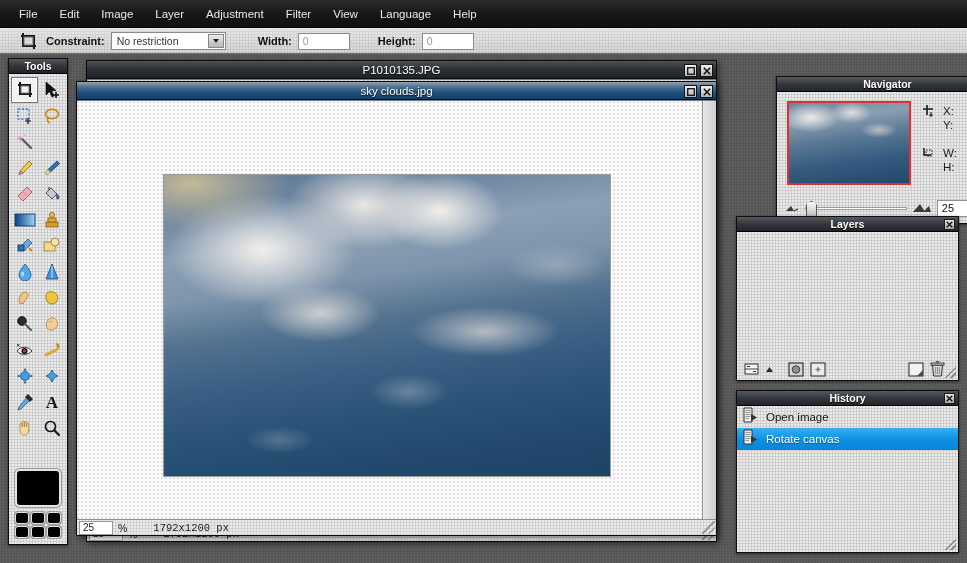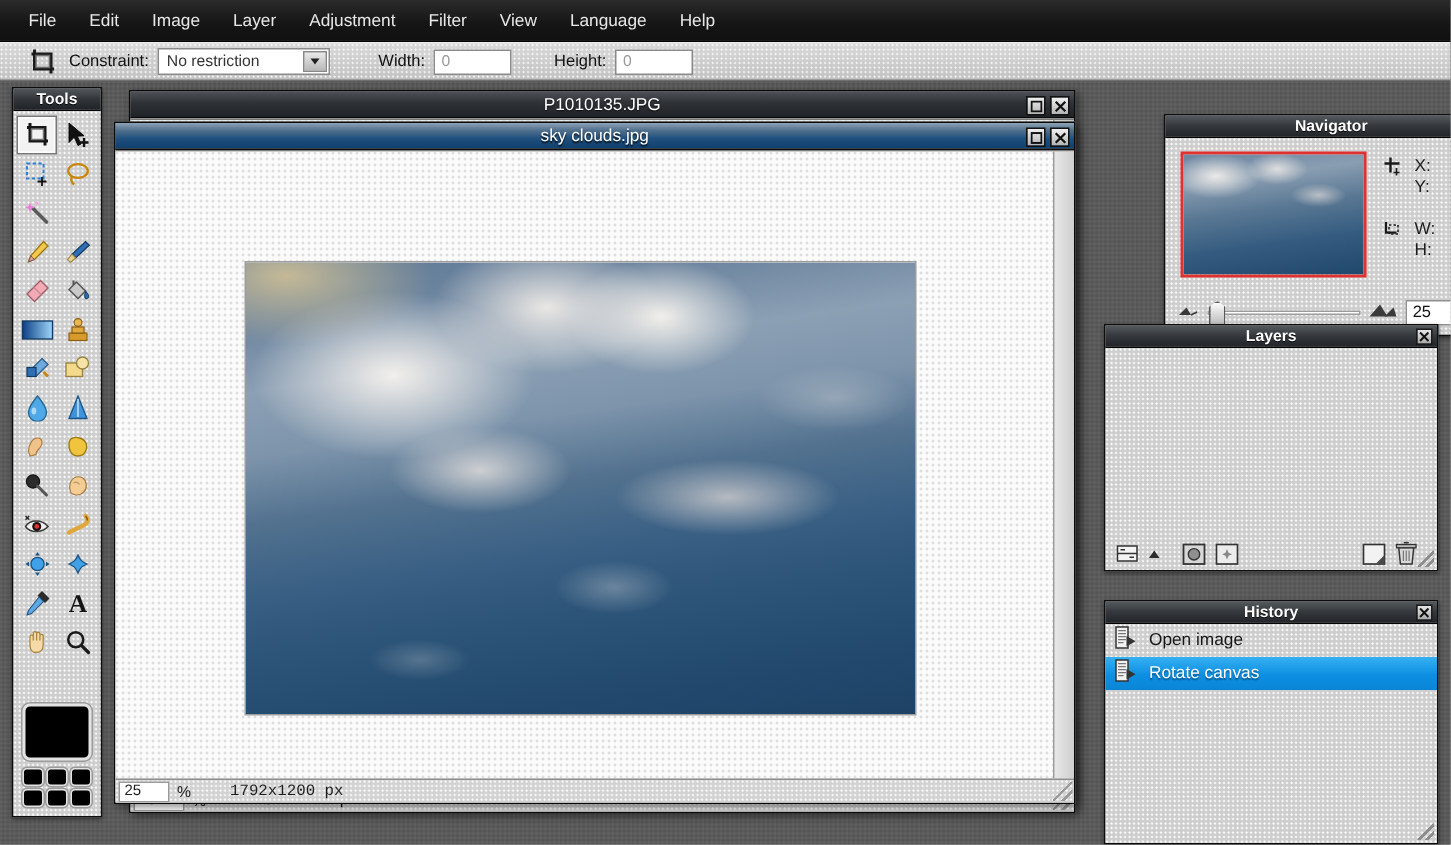--- a/index.html
+++ b/index.html
@@ -39,21 +39,21 @@
     background: #cfcfcf;
     background-image:
       radial-gradient(circle at 1px 1px, rgba(255,255,255,0.85) 0.6px, transparent 0.8px),
       linear-gradient(#d8d8d8, #c2c2c2);
     background-size: 3px 3px, 100% 100%;
     border-bottom: 1px solid #6f6f6f;
     border-top: 1px solid #ececec;
     display: flex; align-items: center; gap: 6px;
     padding-left: 18px;
   }
-  .opt-label { font-size: 11px; color: #111; font-weight: normal; }
+  .opt-label { font-size: 11px; color: #111; font-weight: bold; }
   .opt-input {
     background: #fff; border: 1px solid #8b8b8b;
     height: 17px; font-size: 10.5px; color: #999;
     padding: 0 4px; line-height: 15px;
   }
   .opt-select {
     position: relative; background: #fff; border: 1px solid #8b8b8b;
     height: 18px; width: 115px; font-size: 10.5px; color: #333;
     padding: 1px 20px 0 5px; line-height: 15px;
   }
@@ -231,21 +231,21 @@
     background:
       radial-gradient(ellipse 40% 30% at 18% 18%, rgba(244,240,236,0.92) 0%, rgba(244,240,236,0) 62%),
       radial-gradient(ellipse 26% 20% at 52% 12%, rgba(238,234,230,0.85) 0%, rgba(238,234,230,0) 66%),
       radial-gradient(ellipse 22% 14% at 75% 34%, rgba(222,218,216,0.7) 0%, rgba(222,218,216,0) 70%),
       linear-gradient(172deg, #6b84a0 0%, #8a9eb2 22%, #5a7894 45%, #355c80 70%, #20476c 100%);
   }
 
   
   #navigator { left: 736px; top: 76px; width: 223px; height: 148px; margin-left: 40px; }
   #layers    { left: 736px; top: 216px; width: 223px; height: 165px; }
-  #history   { left: 736px; top: 400px; width: 223px; height: 163px; }
+  #history   { left: 736px; top: 390px; width: 223px; height: 163px; }
 
   .nav-thumb {
     position: absolute; left: 10px; top: 9px; width: 124px; height: 84px;
     border: 2px solid #e03030; overflow: hidden;
   }
   .nav-fields {
     position: absolute; left: 145px; top: 12px;
     font-size: 11.5px; color: #1c1c1c;
   }
   .nav-row { display: flex; align-items: flex-start; gap: 7px; margin-bottom: 14px; }

